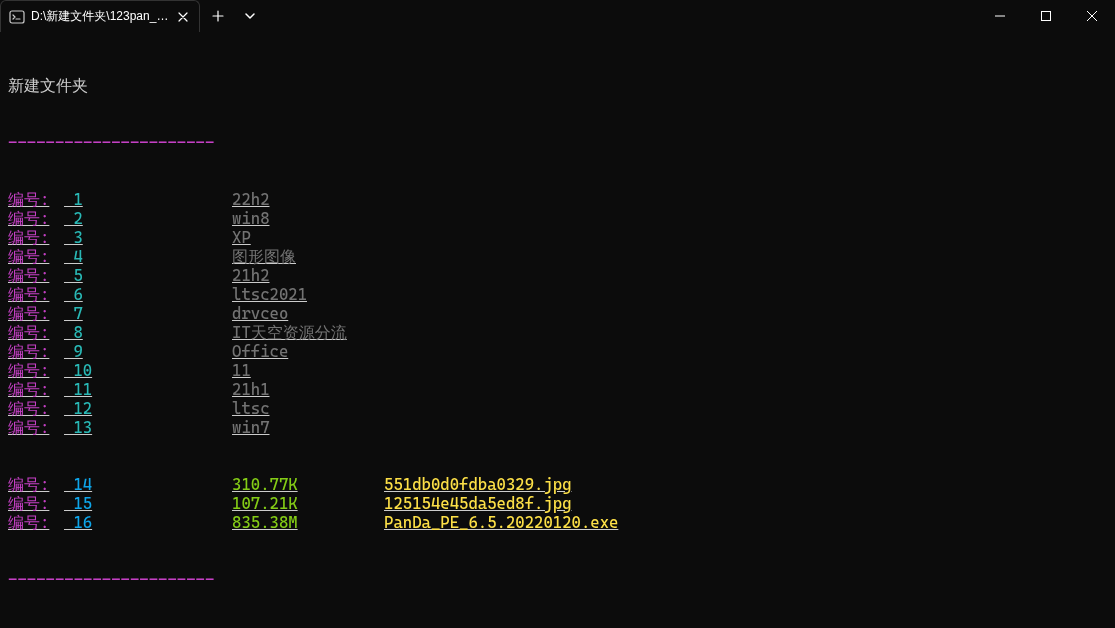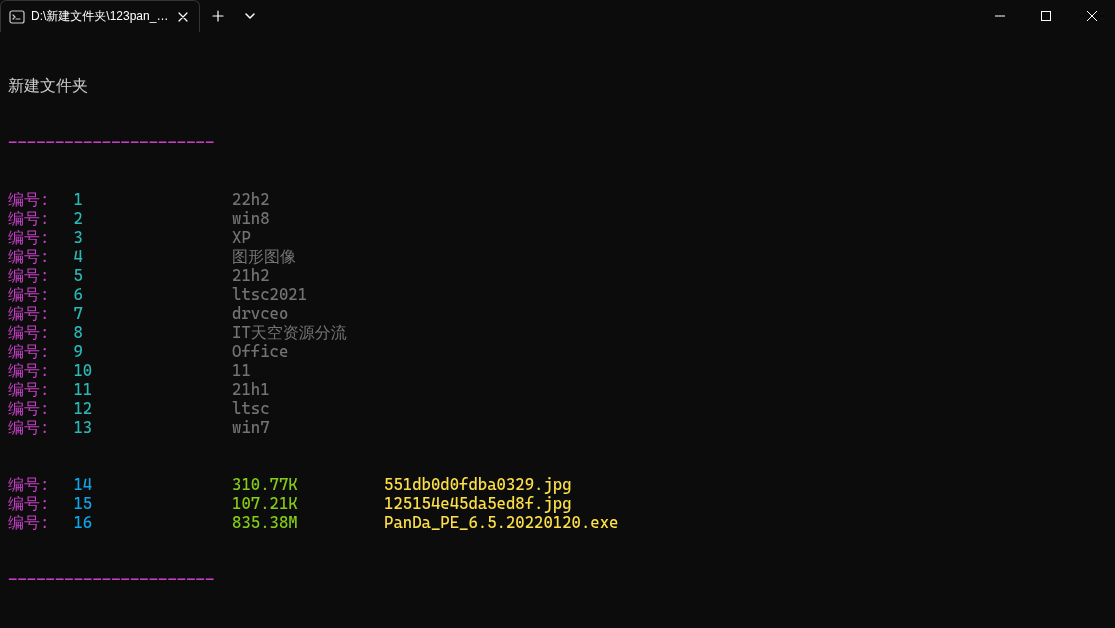--- a/index.html
+++ b/index.html
@@ -66,21 +66,21 @@
     }
     .win-btn svg { width: 10px; height: 10px; }
     .terminal-body {
       padding: 6px 8px;
       font-size: 16px;
       line-height: 19px;
       white-space: pre;
       letter-spacing: 0;
     }
     .line { display: flex; }
-    .row { display: flex; }
+    .row { display: flex; text-decoration: underline; }
     .col-label { color: #c540c5; width: 56px; }
     .col-index { width: 168px; }
     .col-size { color: #84cc16; width: 152px; }
     .col-name-blue { color: #fde047; }
     .col-name-teal { color: #737373; }
     .idx-teal { color: #29b8b5; }
     .idx-yellow { color: #0ea5e9; }
     .white { color: #cccccc; }
     .magenta { color: #c540c5; }
     .red { color: #e74856; }

